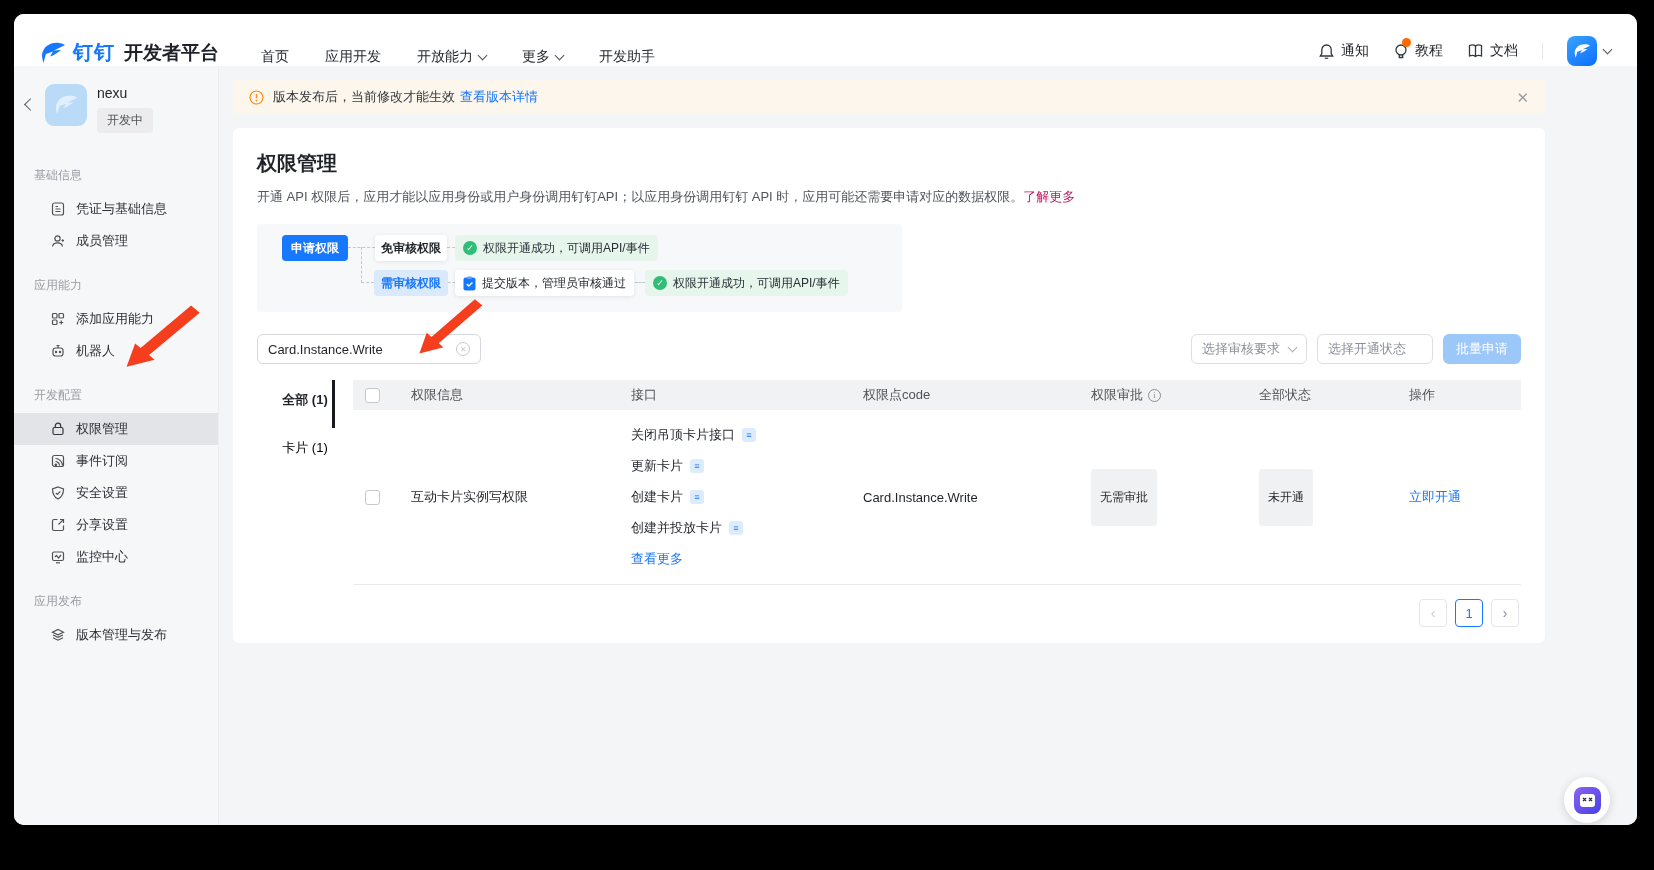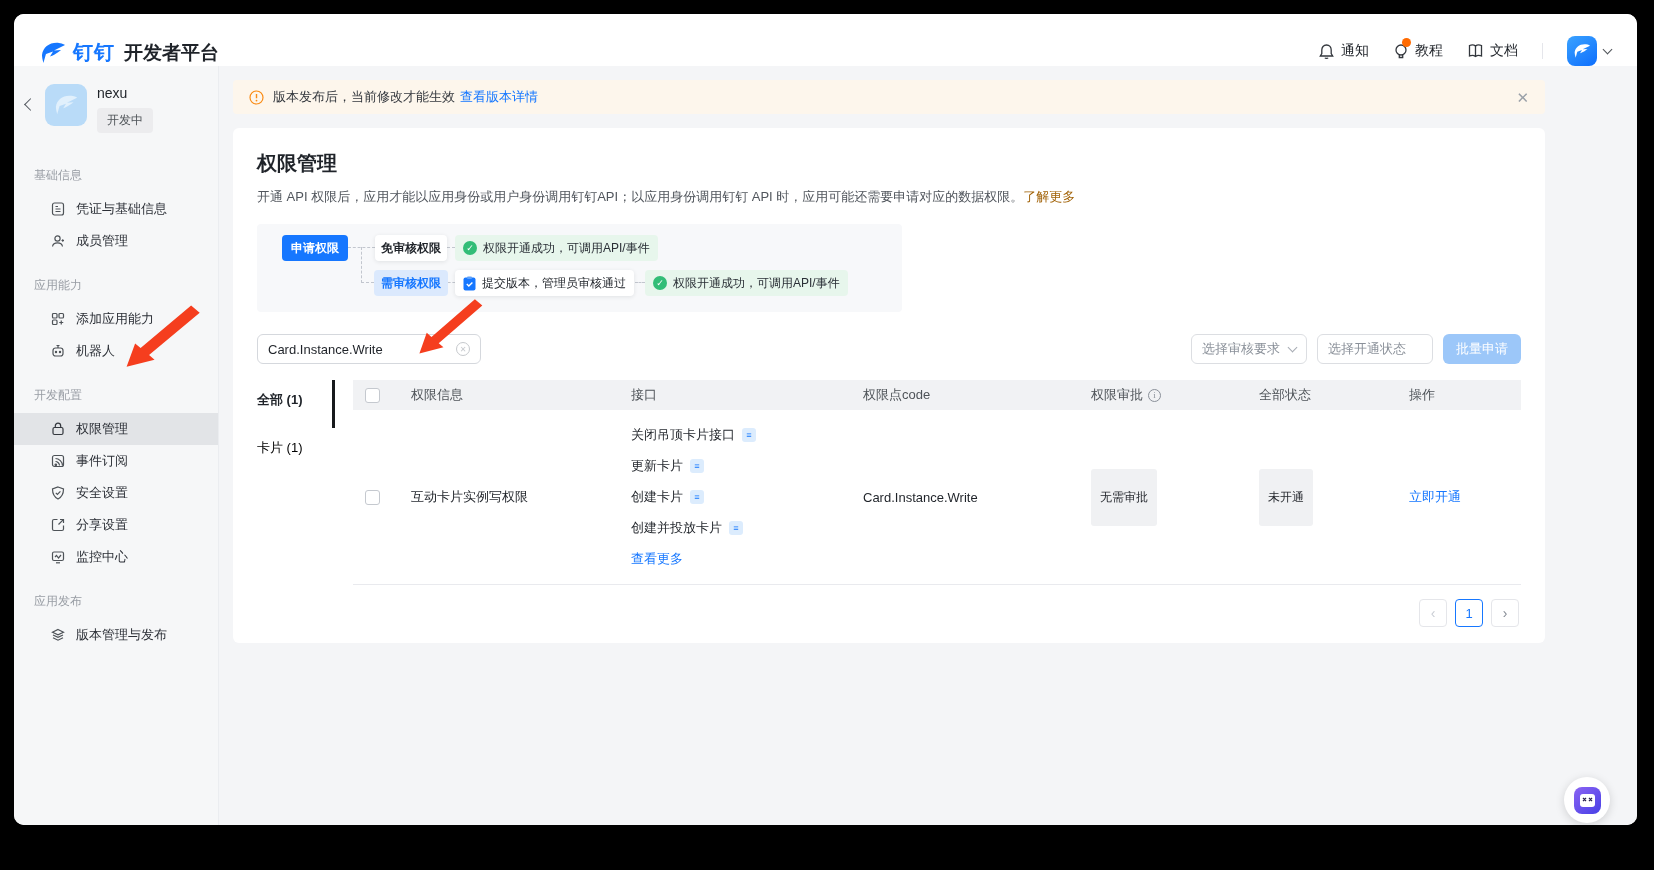--- a/index.html
+++ b/index.html
@@ -43,21 +43,21 @@
   .side-item svg { flex:none; }
   .side-item.active { background:#e2e4e7; }
   
   .main { flex:1; min-width:0; background:#f4f5f7; padding:14px 92px 0 14px; position:relative; }
   .banner { height:34px; background:#fdf6ec; border-radius:4px; display:flex; align-items:center; padding:0 16px; font-size:13px; color:#33373d; }
   .banner .b-link { color:#1677ff; margin-left:5px; cursor:pointer; }
   .banner-close { margin-left:auto; color:#9aa0a8; font-size:15px; cursor:pointer; line-height:1; }
   .card { margin-top:14px; background:#fff; border-radius:6px; padding:22px 24px 0; }
   .page-title { font-size:20px; font-weight:600; color:#1f2329; }
   .page-desc { margin-top:11px; font-size:13px; color:#51565d; }
-  .page-desc .d-link { color:#a16207; cursor:pointer;margin-top:16px; }
+  .page-desc .d-link { color:#be185d; cursor:pointer;margin-top:16px; }
   
   .flow-panel { margin-top:18px; width:645px; height:88px; background:#f7f8fa; border-radius:4px; position:relative; }
   .f-box { position:absolute; height:26px; display:flex; align-items:center; justify-content:center; gap:6px; font-size:12px; border-radius:4px; padding:12px 8px; white-space:nowrap; }
   .f-apply { left:25px; top:11px; width:66px; background:#1677ff; color:#fff; font-weight:600; }
   .f-white { background:#fff; box-shadow:0 1px 4px rgba(31,35,41,.1); color:#1f2329; }
   .f-free { left:118px; top:11px; width:72px; font-weight:700; }
   .f-green { background:#e7f6ec; color:#2a2f36; }
   .f-g1 { left:198px; top:11px; }
   .f-need { left:117px; top:46px; width:74px; background:#dbe9fd; color:#1677ff; font-weight:700; }
   .f-submit { left:198px; top:46px; }
@@ -67,21 +67,21 @@
   .check-ic { width:14px; height:14px; border-radius:50%; background:#32bd77; color:#fff; display:flex; align-items:center; justify-content:center; font-size:9px; flex:none; }
   
   .toolbar { margin-top:22px; display:flex; align-items:center; }
   .search-box { width:224px; height:30px; background:#fff; border:1px solid #d5d8dd; border-radius:6px; display:flex; align-items:center; padding:0 10px; font-size:13px; color:#1f2329; }
   .clear-ic { margin-left:auto; width:14px; height:14px; border:1px solid #c6c9cd; border-radius:50%; color:#c6c9cd; font-size:8px; display:flex; align-items:center; justify-content:center; cursor:pointer; }
   .toolbar-right { margin-left:auto; display:flex; gap:10px; align-items:center; }
   .sel { width:116px; height:30px; background:#fff; border:1px solid #dcdee2; border-radius:6px; display:flex; align-items:center; justify-content:space-between; padding:0 10px; font-size:13px; color:#8a9099; cursor:pointer; }
   .sel .chev { border-color:#a6abb3; }
   .btn-batch { width:78px; height:30px; background:#9cc7f9; color:#fff; border-radius:6px; font-size:13px; display:flex; align-items:center; justify-content:center; cursor:not-allowed; }
   
-  .content-row { margin-top:16px; display:flex; }
+  .content-row { margin-top:16px; display:flex;text-align:center; }
   .tabcol { width:96px; flex:none; padding-top:11px; position:relative; }
   .tabcol::after { content:""; position:absolute; top:0; right:18px; width:3px; height:48px; background:#17191c; }
   .tab { font-size:13px; margin-bottom:30px; cursor:pointer; }
   .tab.active { color:#1f2329; font-weight:600; }
   .tab.inactive { color:#000000; }
   .tablewrap { flex:1; min-width:0; }
   .tgrid { display:grid; grid-template-columns:46px 220px 232px 228px 168px 150px 1fr; }
   .thead { background:#f1f2f4; height:30px; align-items:center; font-size:13px; color:#4e5358; }
   .tcell { padding:0 12px; display:flex; align-items:center; gap:5px; }
   .cbx { width:15px; height:15px; border:1px solid #c5c9cf; border-radius:3px; background:#fff; cursor:pointer; }
@@ -112,20 +112,39 @@
   <div class="topbar">
     <div class="brand">
       <span>
         <svg width="26" height="24" viewBox="0 0 26 24">
             <path fill="#1677ff" d="M2 14 C3 6 10 1 19 2 C23 2.5 25 4 25 4 L14 9.5 L21 9 C21 9 16 13.5 10 15.5 L13 10.5 L6 13 C6 13 4.5 18 3.5 22 C2.5 19 2 16 2 14 Z"></path>
           </svg>
       </span>
       <span class="brand-cn">钉钉</span>
       <span class="brand-title">开发者平台</span>
     </div>
+    <div class="nav-items">
+      <span class="nav-item">
+          <span>首页</span>
+        </span>
+      <span class="nav-item">
+          <span>应用开发</span>
+        </span>
+      <span class="nav-item">
+          <span>开放能力</span>
+          <span class="chev"></span>
+        </span>
+      <span class="nav-item">
+          <span>更多</span>
+          <span class="chev"></span>
+        </span>
+      <span class="nav-item">
+          <span>开发助手</span>
+        </span>
+    </div>
     <div class="topbar-right">
       <span class="top-act">
         <span>
           <svg width="17" height="17" viewBox="0 0 17 17" fill="none" stroke="#33373d" stroke-width="1.3">
               <path d="M8.5 2 C5.5 2 3.8 4.2 3.8 7 L3.8 10.5 L2.3 13 L14.7 13 L13.2 10.5 L13.2 7 C13.2 4.2 11.5 2 8.5 2 Z"></path>
               <path d="M7 14.8 C7.3 15.6 9.7 15.6 10 14.8"></path>
             </svg>
         </span>
         <span>通知</span>
       </span>

